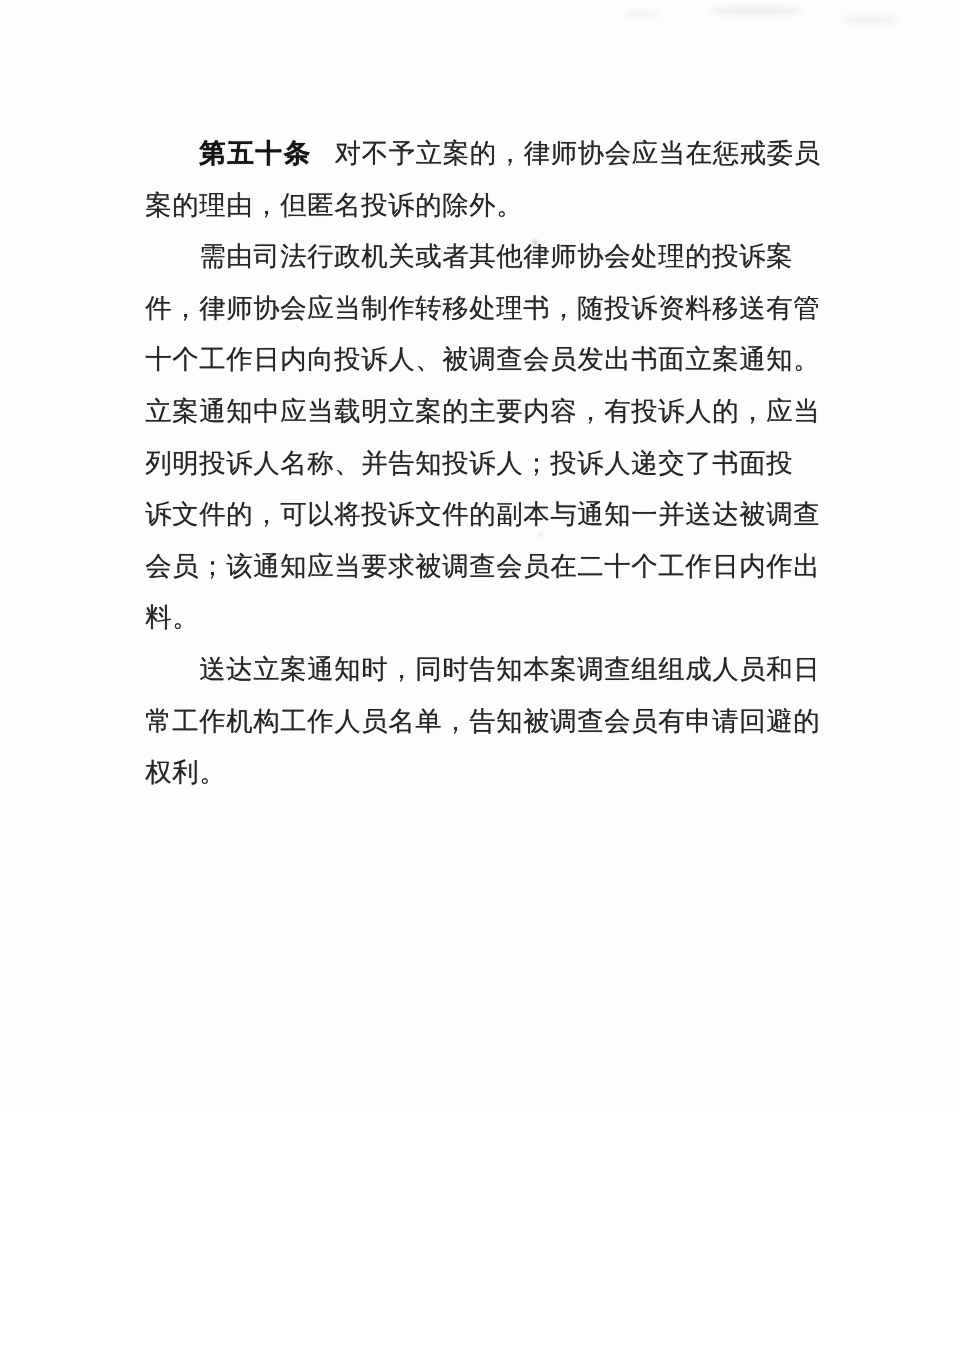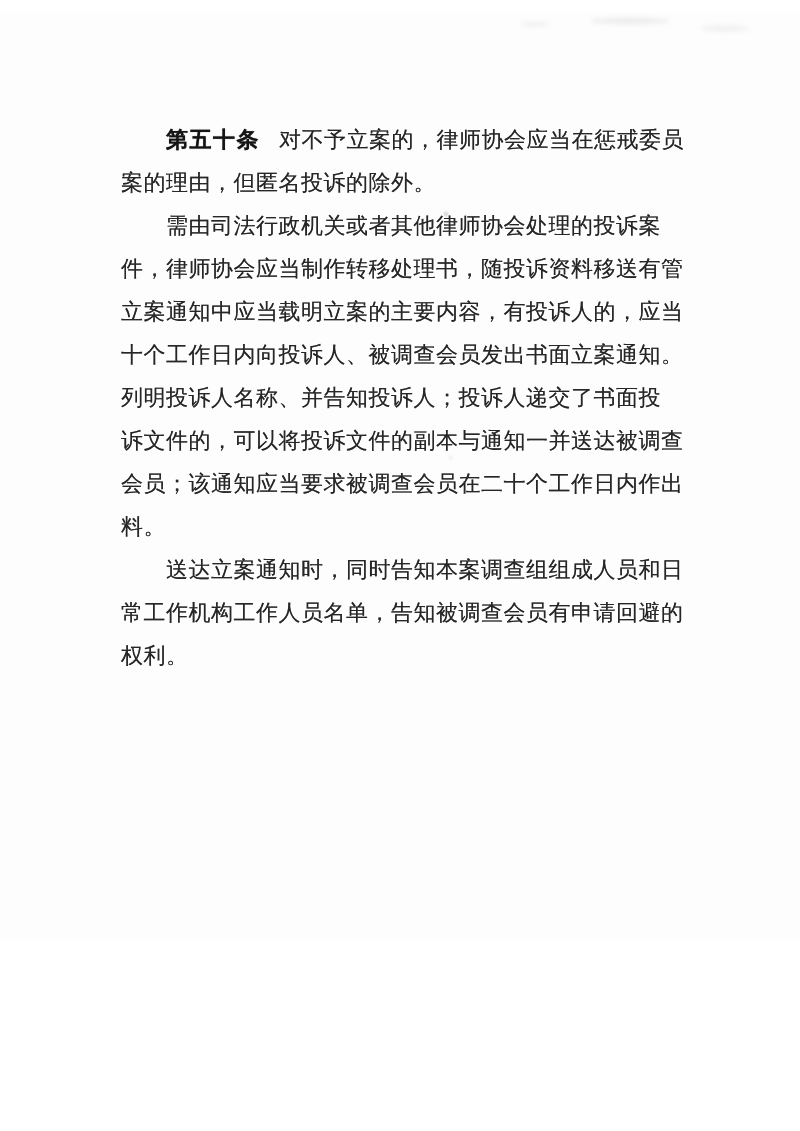--- a/index.html
+++ b/index.html
@@ -7,21 +7,20 @@
     padding: 0;
     background: #ffffff;
   }
   .page {
     position: relative;
     width: 800px;
     height: 927px;
     background: var(--paper, #fdfdfd);
     font-family: "Liberation Serif", "DejaVu Serif", serif;
     overflow: hidden;
-    margin-top: 12px;
   }
   .body-block {
     position: absolute;
     left: 121px;
     top: 106px;
     width: 566px;
   }
   .line {
     height: 43px;
     line-height: 43px;
@@ -80,22 +79,22 @@
   <span class="artifact a-dot2"></span>
   <span class="artifact a-dot3"></span>
   <span class="artifact a-dot4"></span>
   <span class="artifact a-smudge"></span>
 
   <div class="body-block" id="body-block">
       <div class="line indent"><b class="term">第五十条</b>对不予立案的，律师协会应当在惩戒委员</div>
       <div class="line">案的理由，但匿名投诉的除外。</div>
       <div class="line indent">需由司法行政机关或者其他律师协会处理的投诉案</div>
       <div class="line">件，律师协会应当制作转移处理书，随投诉资料移送有管</div>
+      <div class="line">十个工作日内向投诉人、被调查会员发出书面立案通知。</div>
       <div class="line">立案通知中应当载明立案的主要内容，有投诉人的，应当</div>
-      <div class="line">十个工作日内向投诉人、被调查会员发出书面立案通知。</div>
       <div class="line">列明投诉人名称、并告知投诉人；投诉人递交了书面投</div>
       <div class="line">诉文件的，可以将投诉文件的副本与通知一并送达被调查</div>
       <div class="line">会员；该通知应当要求被调查会员在二十个工作日内作出</div>
       <div class="line">料。</div>
       <div class="line indent">送达立案通知时，同时告知本案调查组组成人员和日</div>
       <div class="line">常工作机构工作人员名单，告知被调查会员有申请回避的</div>
       <div class="line">权利。</div>
     </div>
 
   <div class="page-number">– 25 –</div>

